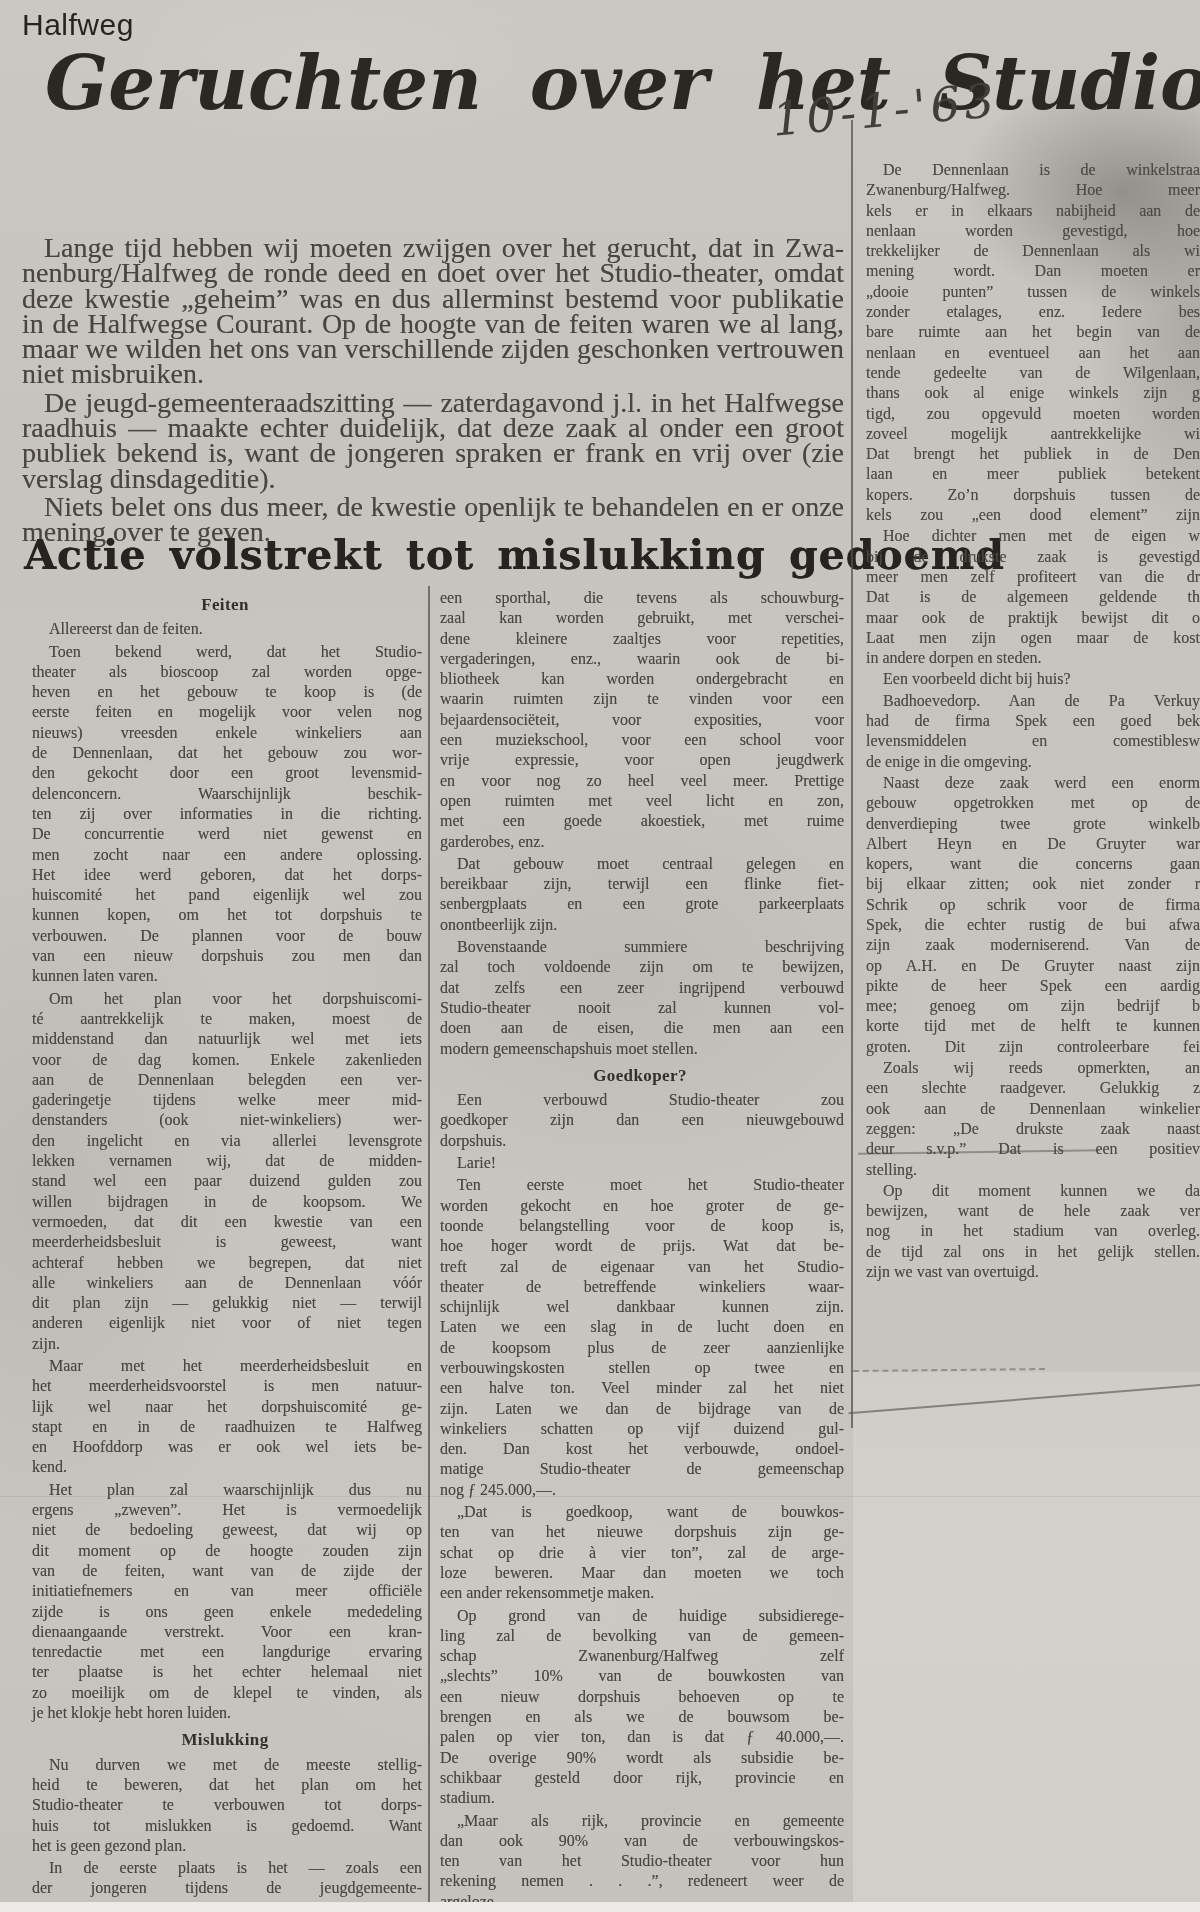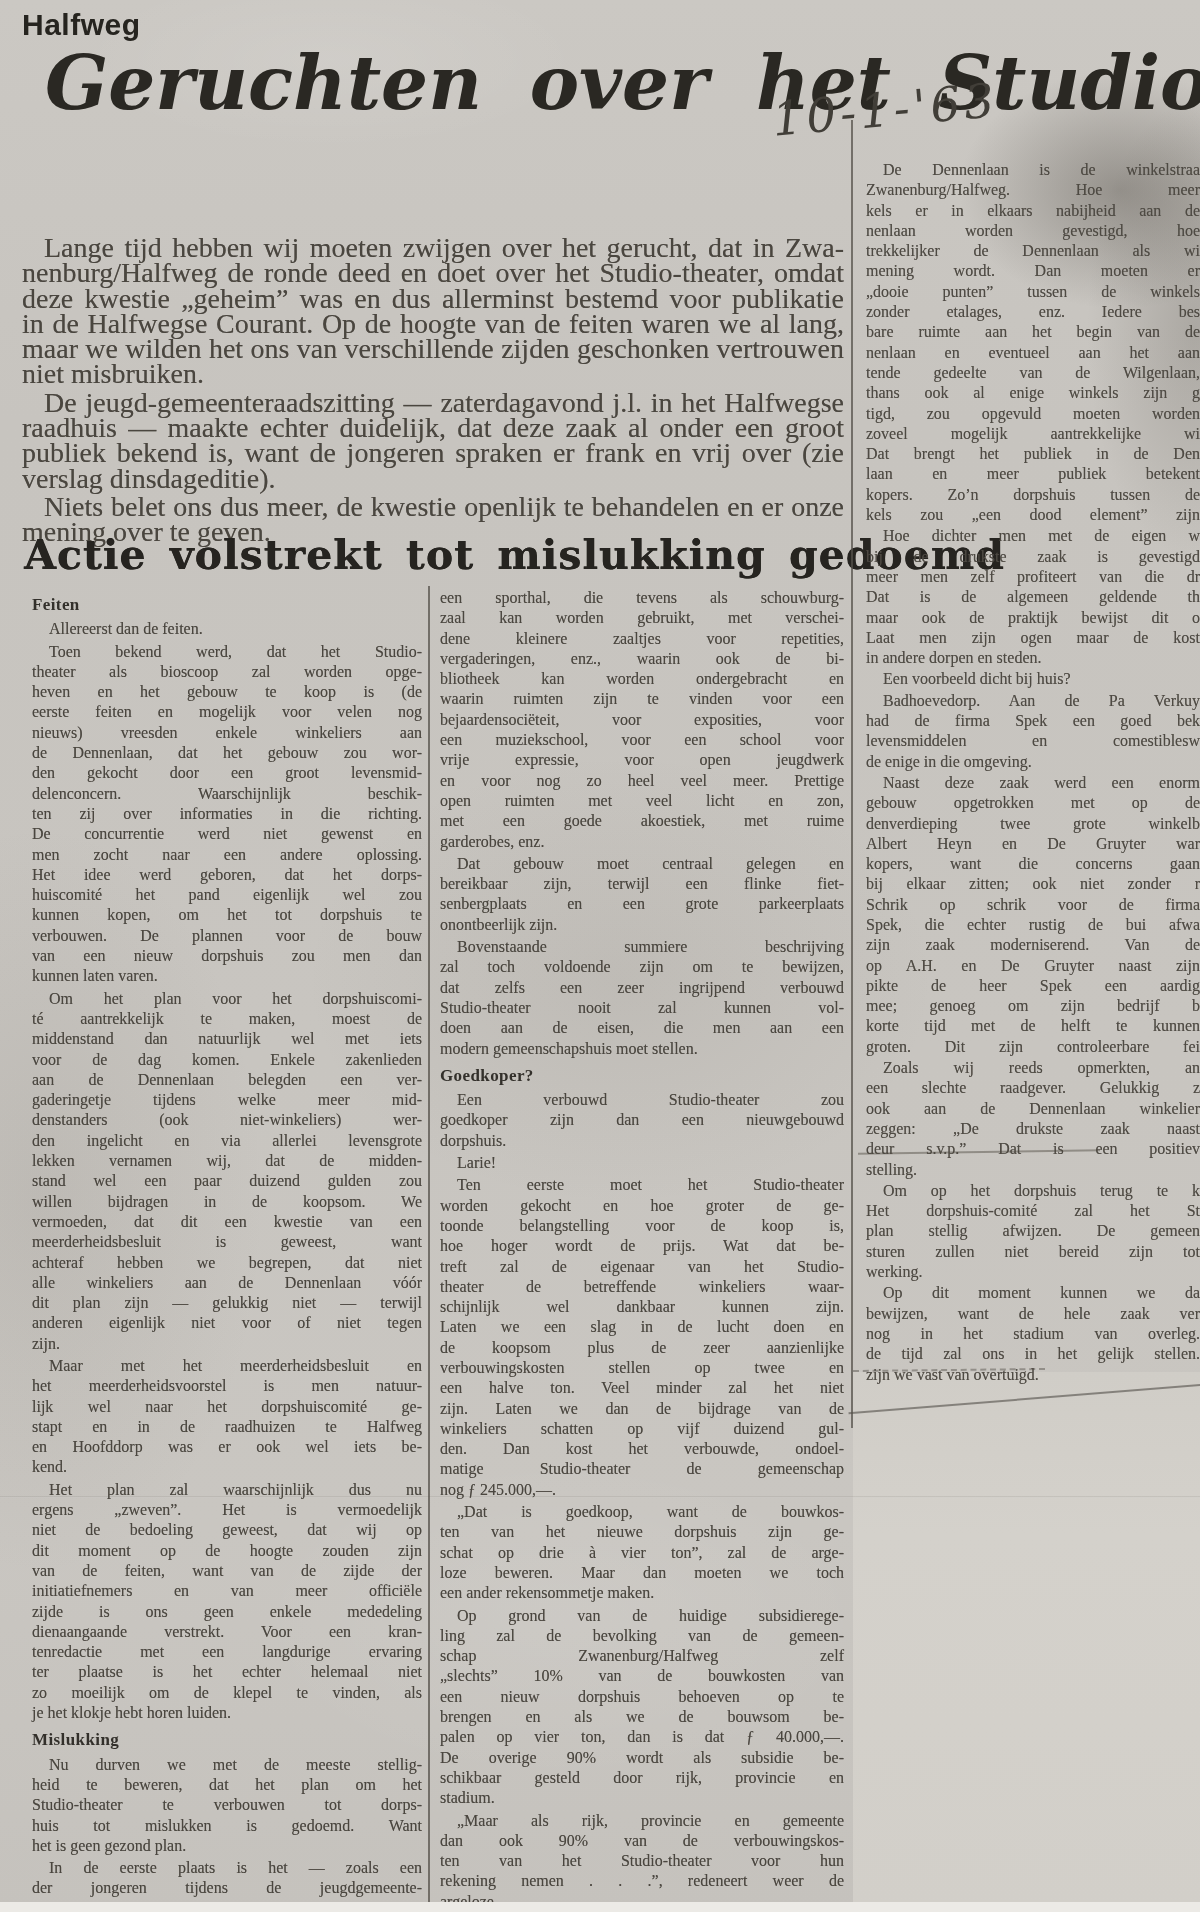--- a/index.html
+++ b/index.html
@@ -14,21 +14,21 @@
   .texture{position:absolute;inset:0;pointer-events:none;
     background:
       radial-gradient(ellipse 230px 170px at 1120px 190px, rgba(70,65,58,.40), rgba(70,65,58,0) 70%),
       radial-gradient(ellipse 150px 320px at 1195px 330px, rgba(70,65,58,.22), rgba(70,65,58,0) 72%),
       radial-gradient(ellipse 340px 120px at 330px 60px, rgba(255,255,255,.10), rgba(255,255,255,0) 75%),
       radial-gradient(ellipse 420px 300px at 620px 980px, rgba(108,102,94,.10), rgba(108,102,94,0) 75%),
       radial-gradient(ellipse 300px 500px at 40px 1200px, rgba(108,102,94,.12), rgba(108,102,94,0) 75%),
       radial-gradient(ellipse 420px 220px at 560px 1620px, rgba(255,255,255,.08), rgba(255,255,255,0) 75%);
   }
   .headline-kicker{position:absolute;left:22px;top:8px;font-family:"Liberation Sans",sans-serif;
-    font-weight:bold;font-size:30px;color:#26241f;letter-spacing:.5px;}
+    font-weight:normal;font-size:30px;color:#26241f;letter-spacing:.5px;}
   .main-title{position:absolute;left:45px;top:40px;white-space:nowrap;font-family:"DejaVu Serif",serif;
     font-style:italic;font-weight:bold;font-size:74px;color:#2a2823;word-spacing:22px;letter-spacing:0;}
   .hand-date{position:absolute;left:772px;top:82px;font-family:"DejaVu Serif",serif;font-style:italic;
     font-size:47px;color:#413e38;transform:rotate(-5deg);letter-spacing:4px;}
   .sub-headline{position:absolute;left:22px;top:144px;font-family:"Liberation Sans",sans-serif;
     font-size:40px;color:#3b3834;letter-spacing:.3px;text-shadow:.4px 0 0 #3b3834;white-space:nowrap;}
   .section-heading{position:absolute;left:24px;top:531px;font-family:"DejaVu Serif",serif;font-weight:bold;
     font-size:41px;color:#262420;letter-spacing:1px;word-spacing:8px;white-space:nowrap;text-shadow:.4px 0 0 #262420;}
 
   #intro{position:absolute;left:22px;top:210px;width:822px;font-size:28px;line-height:25.3px;margin-top:25px;}
@@ -41,21 +41,21 @@
   #mid-col{left:440px;top:588px;width:404px;}
   #right-col{left:866px;top:160px;width:334px;font-size:16px;color:#4e4a43;}
   .ncol .line{text-shadow:0 0 .5px rgba(74,70,63,.5);}
   .ncol .block{margin-bottom:2px;}
   #right-col .block{margin-bottom:1px;}
 
   [data-column] .line{text-align:justify;text-align-last:justify;white-space:nowrap;}
   [data-column] .line.end{text-align-last:left;}
   .ncol .line.first{text-indent:17px;}
 
-  .col-label{font-weight:bold;text-align:left;font-size:17px;color:#33302b;margin:7px 4px 4px 0;
+  .col-label{font-weight:bold;text-align:center;font-size:17px;color:#33302b;margin:7px 4px 4px 0;
     font-family:"Liberation Serif",serif;letter-spacing:.4px;}
 
   .rule-v{position:absolute;background:var(--rule);opacity:.75;}
   #rule-left{left:428px;top:586px;width:2px;height:1326px;}
   #rule-right{left:851px;top:120px;width:2px;height:1308px;}
 
   .blank-paper{position:absolute;left:853px;top:1372px;width:347px;height:540px;
     background:linear-gradient(180deg,#d0cdc7,#d4d1cb 30%,#d2cfc9);}
   .tear-dash{position:absolute;left:853px;top:1369px;width:192px;height:0;
     border-top:2px dashed rgba(80,75,68,.45);transform:rotate(-.6deg);}
@@ -329,27 +329,20 @@
       </div>
       <div class="block">
         <div class="line first">Zoals wij reeds opmerkten, an</div>
         <div class="line">een slechte raadgever. Gelukkig z</div>
         <div class="line">ook aan de Dennenlaan winkelier</div>
         <div class="line">zeggen: „De drukste zaak naast</div>
         <div class="line">deur s.v.p.” Dat is een positiev</div>
         <div class="line end">stelling.</div>
       </div>
       <div class="block">
-        <div class="line first">Om op het dorpshuis terug te k</div>
-        <div class="line">Het dorpshuis-comité zal het St</div>
-        <div class="line">plan stellig afwijzen. De gemeen</div>
-        <div class="line">sturen zullen niet bereid zijn tot</div>
-        <div class="line end">werking.</div>
-      </div>
-      <div class="block">
         <div class="line first">Op dit moment kunnen we da</div>
         <div class="line">bewijzen, want de hele zaak ver</div>
         <div class="line">nog in het stadium van overleg.</div>
         <div class="line">de tijd zal ons in het gelijk stellen.</div>
         <div class="line end">zijn we vast van overtuigd.</div>
       </div>
     </div>
 
   <div class="pencil-strike"></div>
   <div class="bottom-strip"></div>

